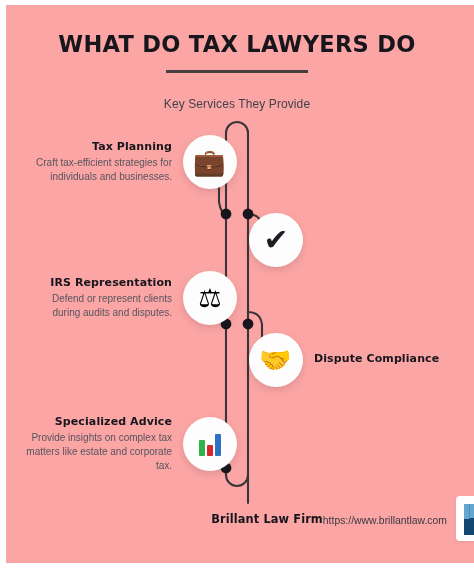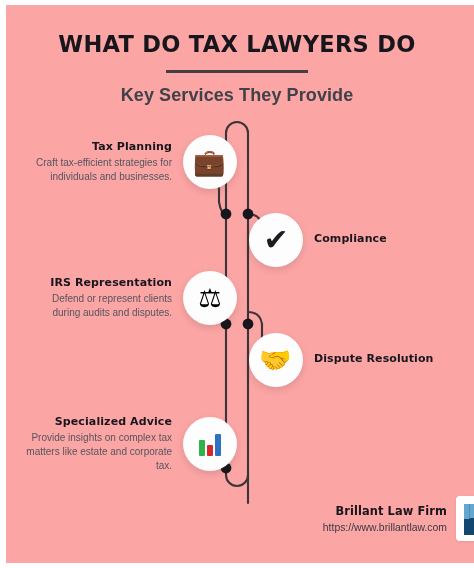--- a/index.html
+++ b/index.html
@@ -42,24 +42,24 @@
     color: #17161c;
     font-family: "DejaVu Sans", sans-serif;
   }
   #title-rule {
     width: 142px;
     height: 2.5px;
     background: #45403f;
     margin: 13px auto 0 auto;
   }
   #subtitle {
-    margin: 0;
+    margin: 12px;
     padding-top: 12px;
-    font-size: 18px;
-    font-weight: 700;
+    font-size: 12px;
+    font-weight: 400;
     color: #41414a;
     letter-spacing: 0.1px;
   }
 
   
   #rails {
     position: absolute;
     left: 0;
     top: 0;
     width: 462px;
@@ -155,21 +155,21 @@
   
   #footer {
     position: absolute;
     right: 18px;
     bottom: 22px;
     display: flex;
     align-items: center;
   }
   #footer-text {
     display: flex;
-    flex-direction: column;
+    flex-direction: row;
     align-items: flex-end;
     margin-right: 9px;
   }
   #firm-name {
     font-size: 11.4px;
     font-weight: 700;
     color: #17161c;
     font-family: "DejaVu Sans", sans-serif;
     letter-spacing: 0.1px;
   }
@@ -247,40 +247,39 @@
     <div class="bubble">
       <span class="glyph">💼</span>
     </div>
   </div>
 
   <div class="item right" style="left:243px; top:208px;">
     <div class="bubble">
       <span class="check">✔</span>
     </div>
     <div class="text-block">
-      <div class="item-title">Compliance</div>
     </div>
   </div>
 
   <div class="item left" style="right:279px; top:266px;">
     <div class="text-block">
       <div class="item-title">IRS Representation</div>
       <div class="item-desc">Defend or represent clients during audits and disputes.</div>
     </div>
     <div class="bubble">
       <span class="glyph scales">⚖</span>
     </div>
   </div>
 
   <div class="item right" style="left:243px; top:328px;">
     <div class="bubble">
       <span class="glyph">🤝</span>
     </div>
     <div class="text-block">
-      <div class="item-title">Dispute Resolution</div>
+      <div class="item-title">Dispute Compliance</div>
     </div>
   </div>
 
   <div class="item left" style="right:279px; top:410px;">
     <div class="text-block">
       <div class="item-title">Specialized Advice</div>
       <div class="item-desc">Provide insights on complex tax matters like estate and corporate tax.</div>
     </div>
     <div class="bubble">
       <span class="barchart">

